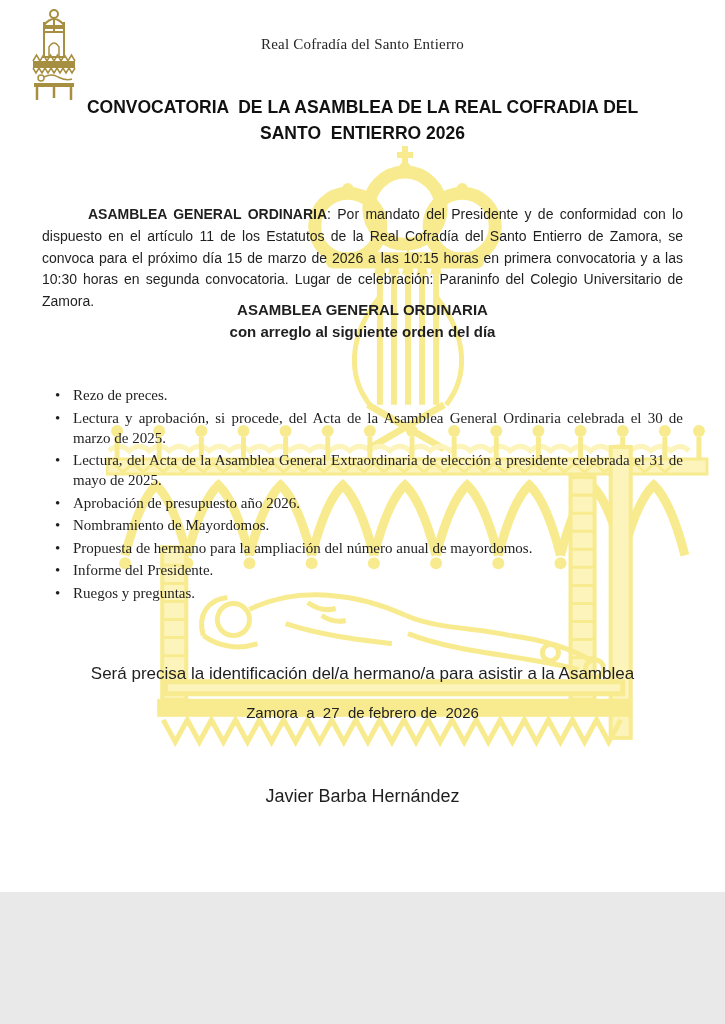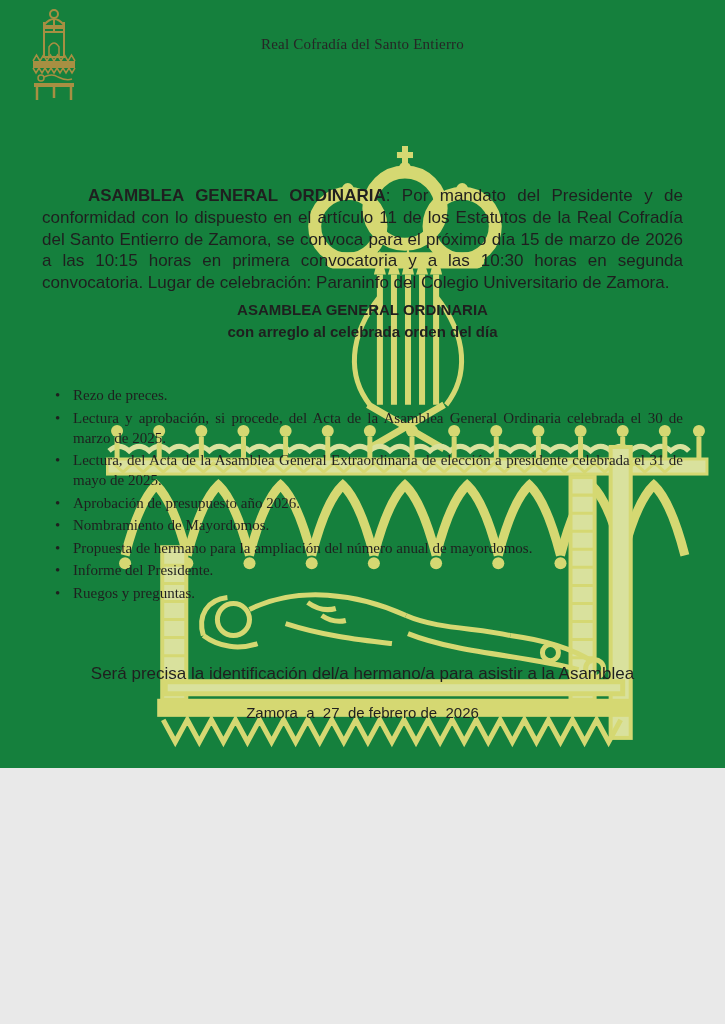--- a/index.html
+++ b/index.html
@@ -1,21 +1,21 @@
 <!DOCTYPE html>
 <html><head>
 <meta charset="utf-8">
 <style>
   html,body{margin:0;padding:0;}
   body{
     width:725px;height:1024px;background:#e9e9e9;
     font-family:"Liberation Sans",sans-serif;color:#1f1f1f;
   }
   .page{
-    position:relative;width:725px;height:768px;background:#15803d;
+    position:relative;width:725px;height:892px;background:#ffffff;
     overflow:hidden;
   }
   
   .watermark{
     position:absolute;left:106px;top:146px;width:604px;height:622px;
     z-index:0;opacity:.85;pointer-events:none;
   }
   
   .logo{position:absolute;left:28px;top:8px;width:52px;height:96px;z-index:2;}
   
@@ -23,21 +23,21 @@
   .abs{position:absolute;left:42px;right:42px;}
   .hdr{
     top:36px;text-align:center;font-family:"Liberation Serif","DejaVu Serif",serif;
     font-size:15px;color:#262626;letter-spacing:.2px;
   }
   .title{
     top:94px;text-align:center;font-weight:bold;font-size:17.5px;
     line-height:26px;white-space:pre-wrap;color:#111;
   }
   .intro{
-    top:168px;font-size:17px;line-height:21.8px;text-align:justify;
+    top:190px;font-size:14px;line-height:21.8px;text-align:justify;
     text-indent:46px;
   }
   .intro .lead{font-weight:bold;}
   .subhead{
     top:299px;text-align:center;font-weight:bold;font-size:15px;line-height:22px;
   }
   .agenda{top:385px;font-size:15px;line-height:20px;}
   .agenda .li{display:flex;margin-bottom:2.5px;font-family:Liberation Serif, serif;}
   .agenda .dot{flex:0 0 18px;margin-left:13px;}
   .agenda .dot::before{content:"\2022";}
@@ -165,24 +165,25 @@
       <path d="M16 69 q8 -4 14 0 q8 4 14 2"></path>
       <rect x="6" y="75" width="40" height="4" fill="#a78f42" stroke="none"></rect>
       <path d="M9 79 V92 M26 79 V90 M43 79 V92" stroke-width="2.5"></path>
     </g>
   </svg>
 
   <div class="content">
 
     <div class="abs hdr">Real Cofradía del Santo Entierro</div>
 
+    <div class="abs title"><span>CONVOCATORIA  DE LA ASAMBLEA DE LA REAL COFRADIA DEL</span><br><span>SANTO  ENTIERRO 2026</span></div>
 
     <p class="abs intro"><span class="lead">ASAMBLEA GENERAL ORDINARIA</span><span>: Por mandato del Presidente y de conformidad con lo dispuesto en el artículo 11 de los Estatutos de la Real Cofradía del Santo Entierro de Zamora, se convoca para el próximo día 15 de marzo de 2026 a las 10:15 horas en primera convocatoria y a las 10:30 horas en segunda convocatoria. Lugar de celebración: Paraninfo del Colegio Universitario de Zamora.</span></p>
 
-    <div class="abs subhead"><span>ASAMBLEA GENERAL ORDINARIA</span><br><span>con arreglo al celebrada orden del día</span></div>
+    <div class="abs subhead"><span>ASAMBLEA GENERAL ORDINARIA</span><br><span>con arreglo al siguiente orden del día</span></div>
 
     <div class="abs agenda">
       <div class="li">
           <span class="dot"></span>
           <span class="txt">Rezo de preces.</span>
         </div>
       <div class="li">
           <span class="dot"></span>
           <span class="txt">Lectura y aprobación, si procede, del Acta de la Asamblea General Ordinaria celebrada el 30 de marzo de 2025.</span>
         </div>

